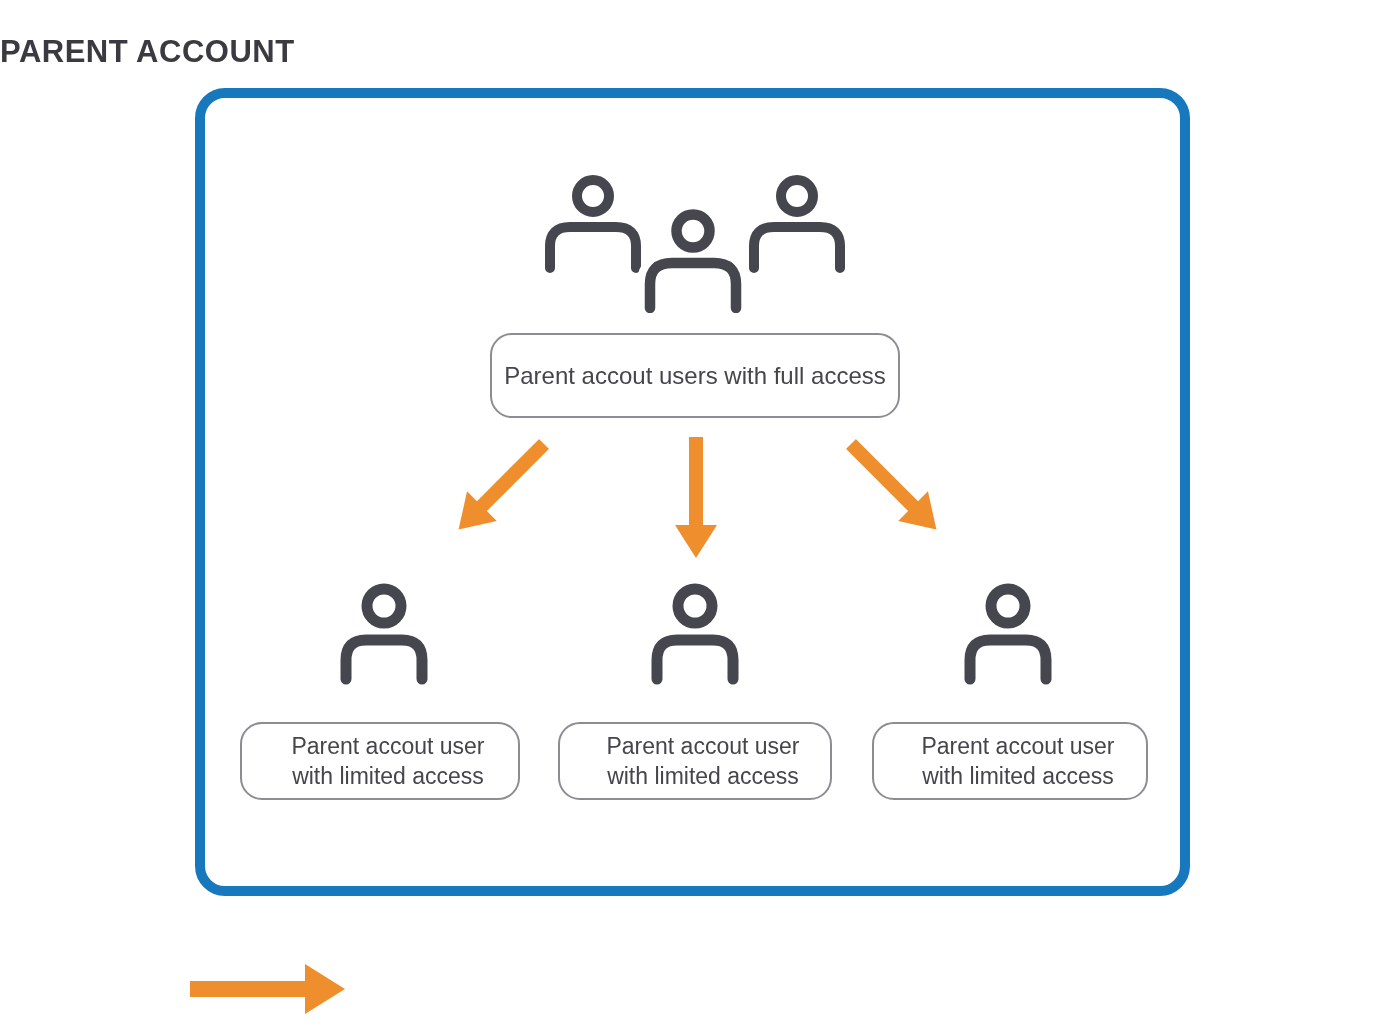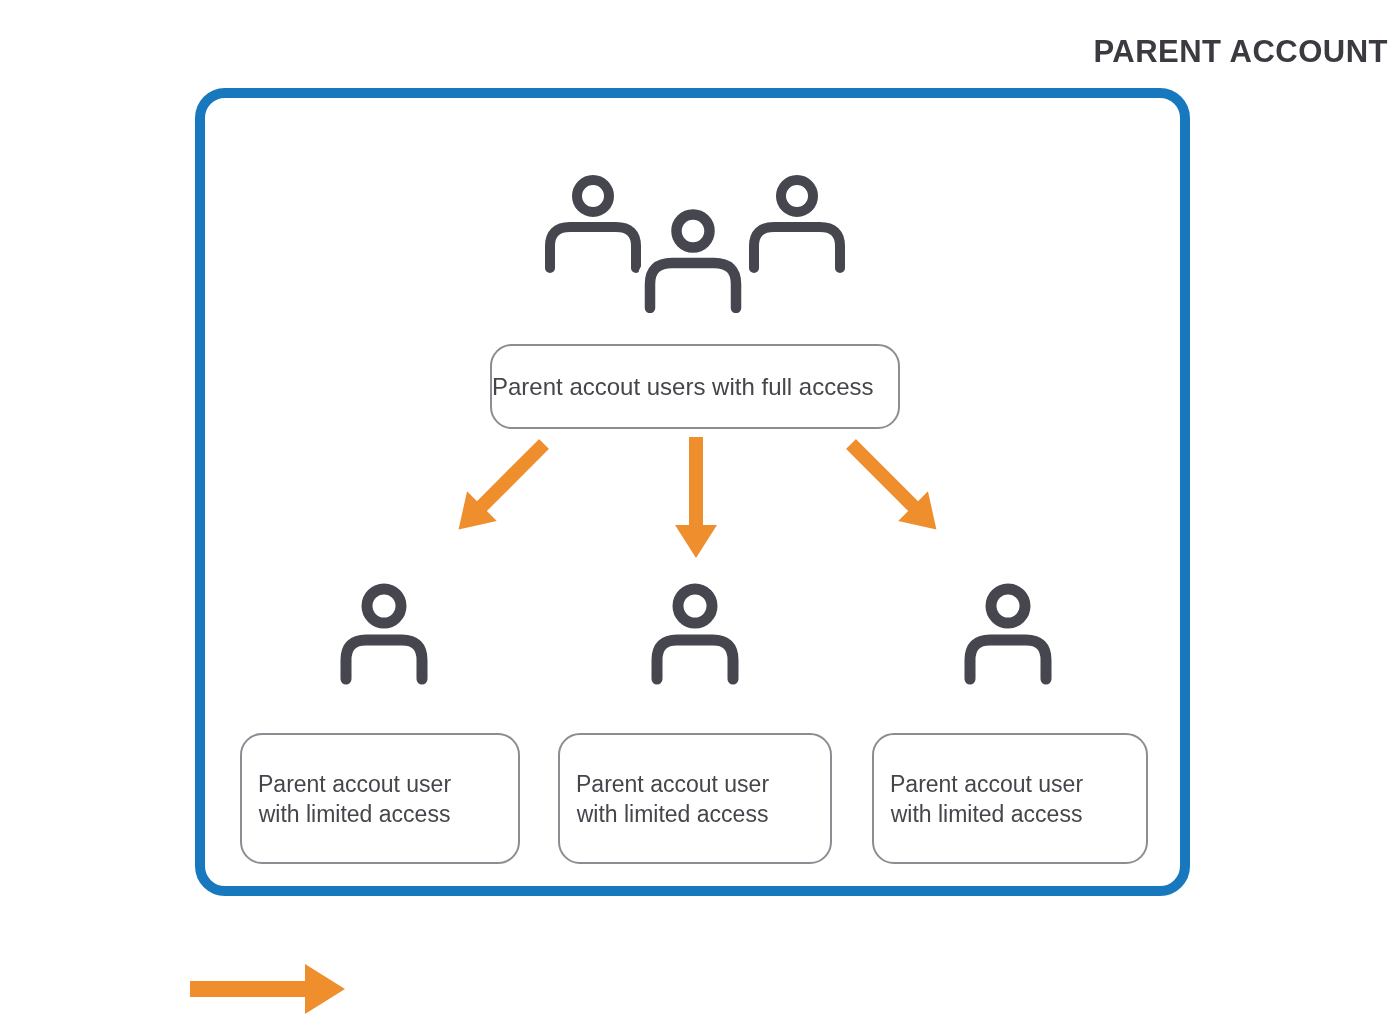--- a/index.html
+++ b/index.html
@@ -12,21 +12,21 @@
   html,body{margin:0;padding:0;background:#ffffff;}
   .canvas{
     position:relative;
     width:1388px;height:1035px;
     background:#ffffff;
     font-family:"Liberation Sans","DejaVu Sans",sans-serif;
     overflow:hidden;
   }
   .diagram-title{
     position:absolute;top:34px;left:0;width:100%;
-    text-align:right;
+    text-align:left;
     font-size:31px;font-weight:700;letter-spacing:0.5px;
     color:#3A3A40;
   }
   .main-box{
     position:absolute;left:195px;top:88px;
     width:995px;height:808px;
     border:10px solid var(--blue);
     border-radius:30px;
     box-sizing:border-box;
     background:#ffffff;
@@ -34,31 +34,30 @@
   .group-icon{
     position:absolute;left:340px;top:70px;
     width:300px;height:145px;
   }
   .label-box{
     position:absolute;
     border:2.5px solid var(--gray);
     border-radius:22px;
     box-sizing:border-box;
     background:#ffffff;
-    display:flex;align-items:center;
+    display:flex;align-items:center;justify-content:center;
     text-align:center;
     color:var(--text);
-    margin-top:11px;
   }
   .full-access-box{
     left:285px;top:235px;width:410px;height:85px;
     font-size:24px;
   }
   .limited-box{
-    top:624px;height:131px;
+    top:624px;height:78px;
     font-size:23px;line-height:30px;padding-left:16px;
   }
   .limited-box .two-line span{display:block;}
   .limited-box-0{left:35px;width:280px;}
   .limited-box-1{left:353px;width:274px;}
   .limited-box-2{left:667px;width:276px;}
   .flow-arrow{position:absolute;width:44px;height:122px;}
   .flow-arrow-left{left:274px;top:328px;transform:rotate(45deg);}
   .flow-arrow-center{left:469px;top:339px;}
   .flow-arrow-right{left:667px;top:328px;transform:rotate(-45deg);}

